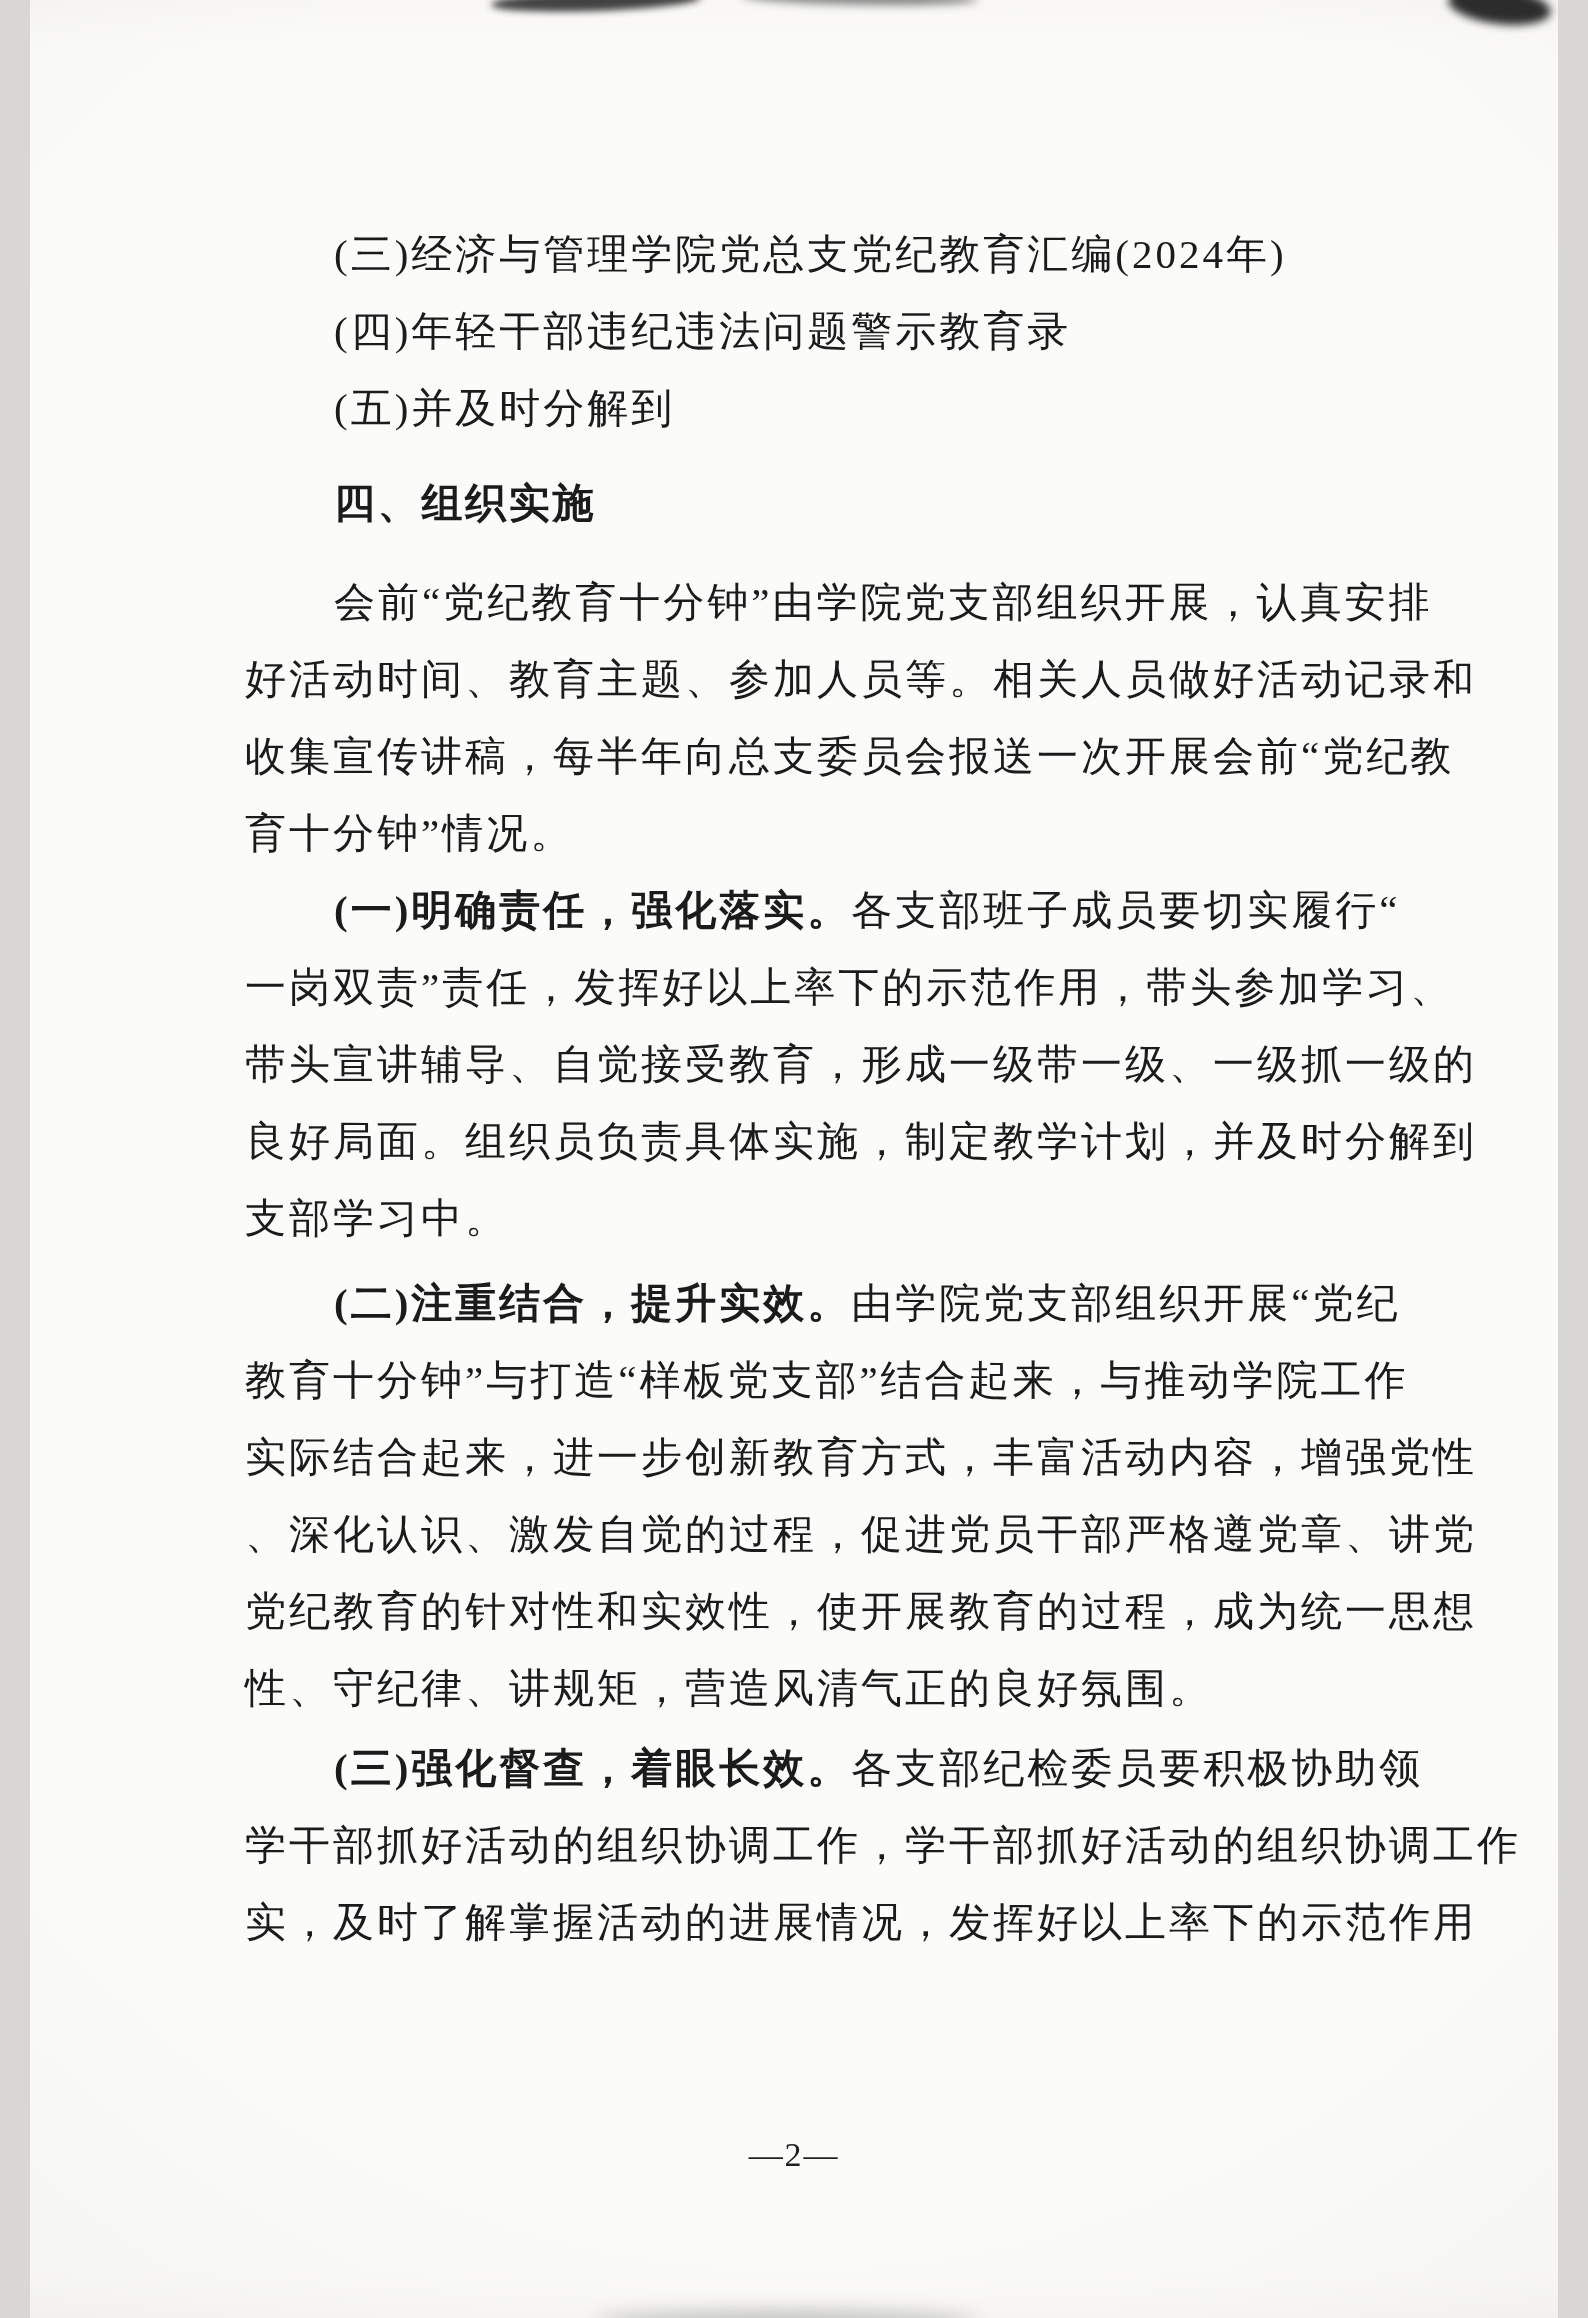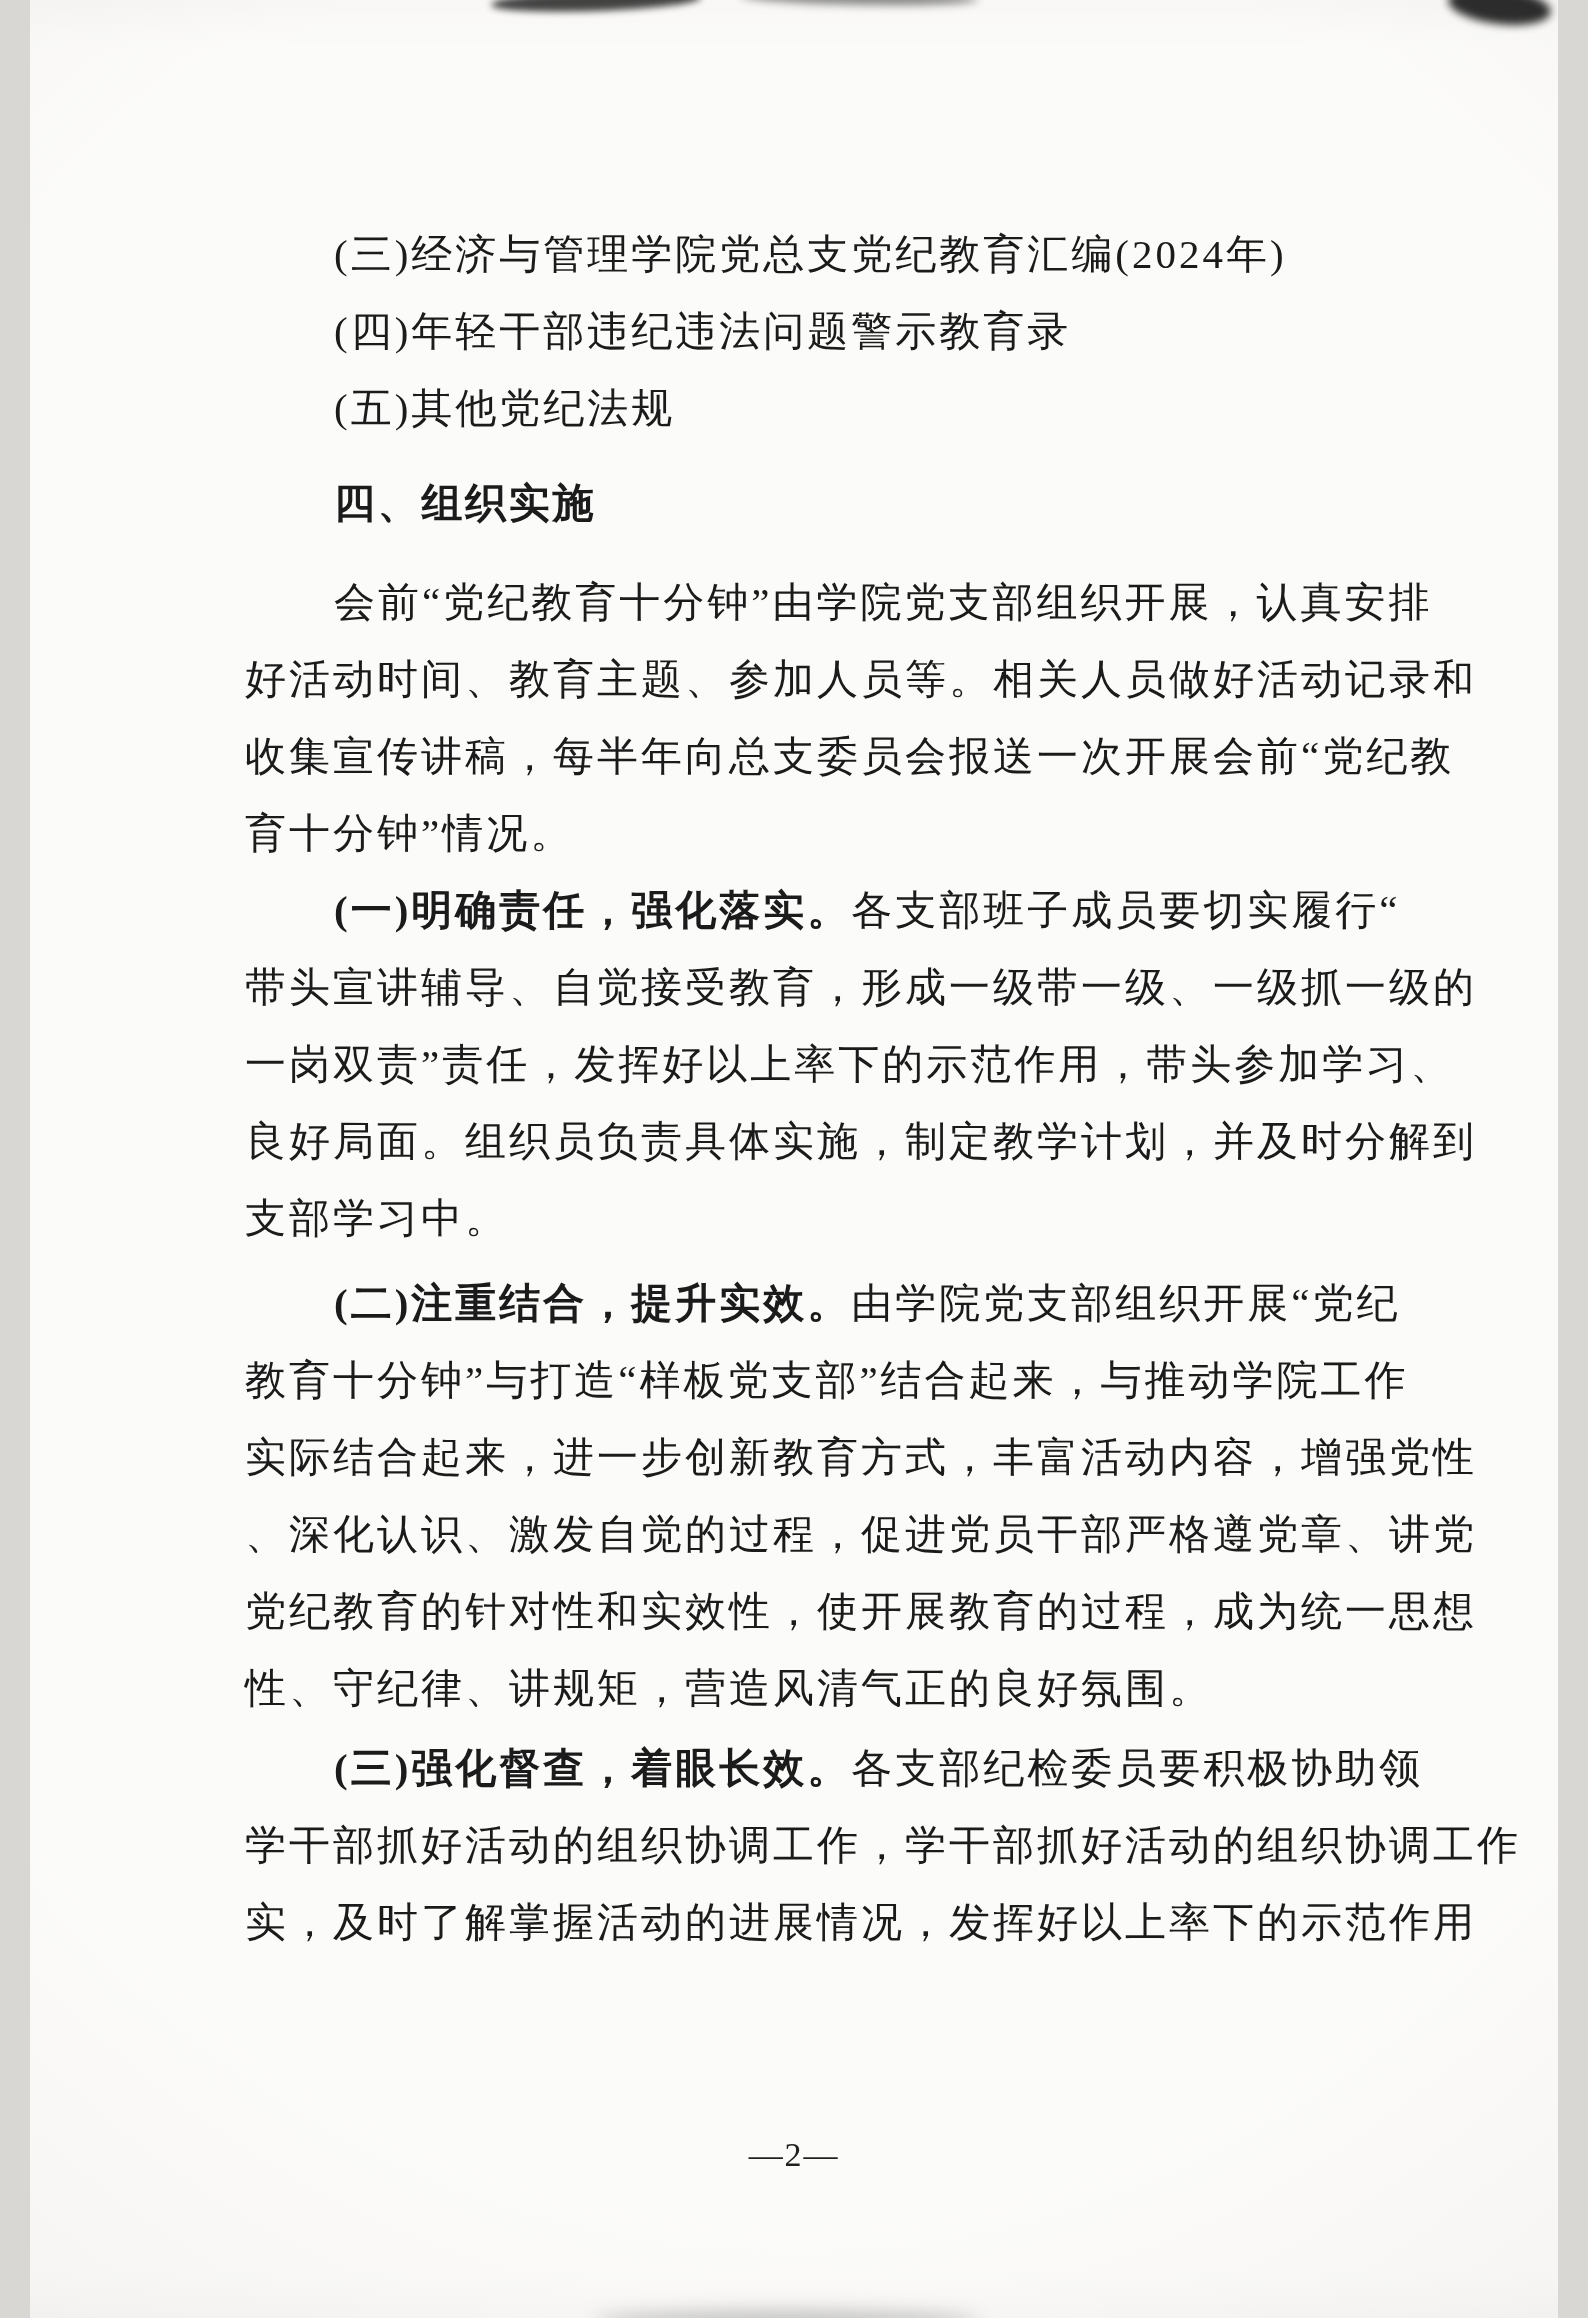--- a/index.html
+++ b/index.html
@@ -76,33 +76,33 @@
 
   <div class="smudge smudge-a"></div>
   <div class="smudge smudge-b"></div>
   <div class="smudge smudge-c"></div>
   <div class="smudge smudge-d"></div>
 
   <div class="content">
 
     <div class="line indent">(三)经济与管理学院党总支党纪教育汇编(2024年)</div>
     <div class="line indent">(四)年轻干部违纪违法问题警示教育录</div>
-    <div class="line indent">(五)其他党纪法规</div>
+    <div class="line indent">(五)并及时分解到</div>
 
     <div class="line indent heading h-org">四、组织实施</div>
 
     <div class="line indent">会前“党纪教育十分钟”由学院党支部组织开展，认真安排</div>
     <div class="line">好活动时间、教育主题、参加人员等。相关人员做好活动记录和</div>
     <div class="line">收集宣传讲稿，每半年向总支委员会报送一次开展会前“党纪教</div>
     <div class="line">育十分钟”情况。</div>
 
 
     <div class="line indent"><span class="lead">(一)明确责任，强化落实。</span><span>各支部班子成员要切实履行“</span></div>
+    <div class="line">一岗双责”责任，发挥好以上率下的示范作用，带头参加学习、</div>
     <div class="line">带头宣讲辅导、自觉接受教育，形成一级带一级、一级抓一级的</div>
-    <div class="line">一岗双责”责任，发挥好以上率下的示范作用，带头参加学习、</div>
     <div class="line">良好局面。组织员负责具体实施，制定教学计划，并及时分解到</div>
     <div class="line">支部学习中。</div>
 
     <div class="line indent mt-sm"><span class="lead">(二)注重结合，提升实效。</span><span>由学院党支部组织开展“党纪</span></div>
     <div class="line">教育十分钟”与打造“样板党支部”结合起来，与推动学院工作</div>
     <div class="line">实际结合起来，进一步创新教育方式，丰富活动内容，增强党性</div>
     <div class="line">、深化认识、激发自觉的过程，促进党员干部严格遵党章、讲党</div>
     <div class="line">党纪教育的针对性和实效性，使开展教育的过程，成为统一思想</div>
     <div class="line">性、守纪律、讲规矩，营造风清气正的良好氛围。</div>
 

